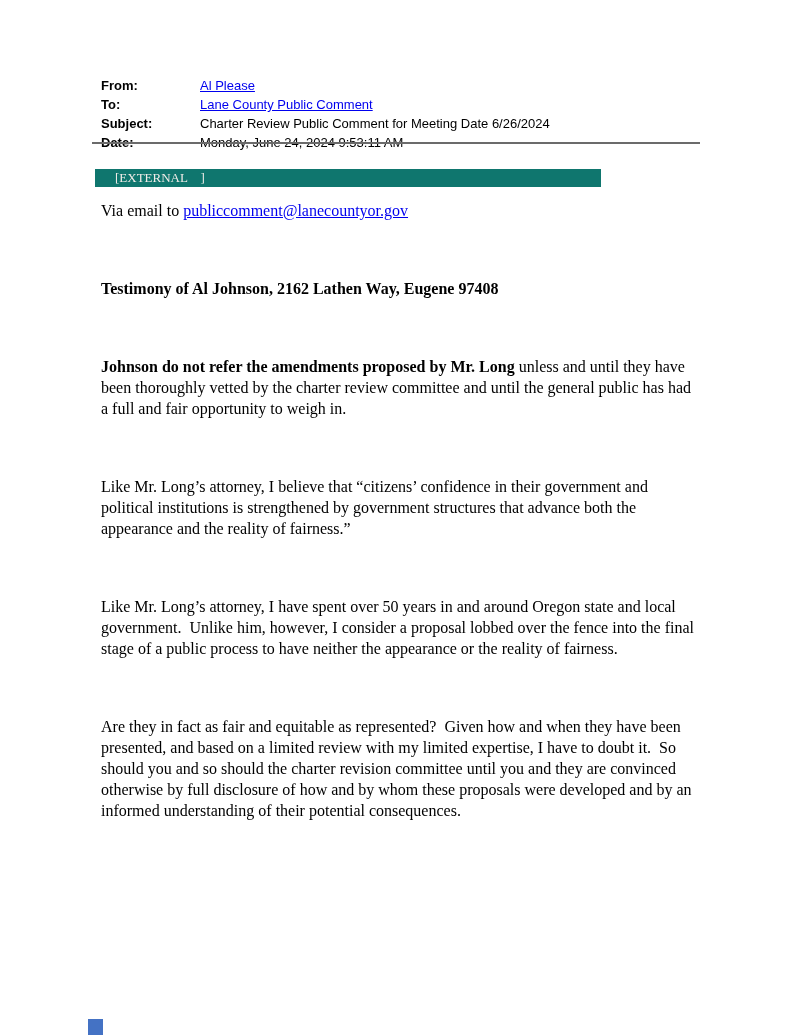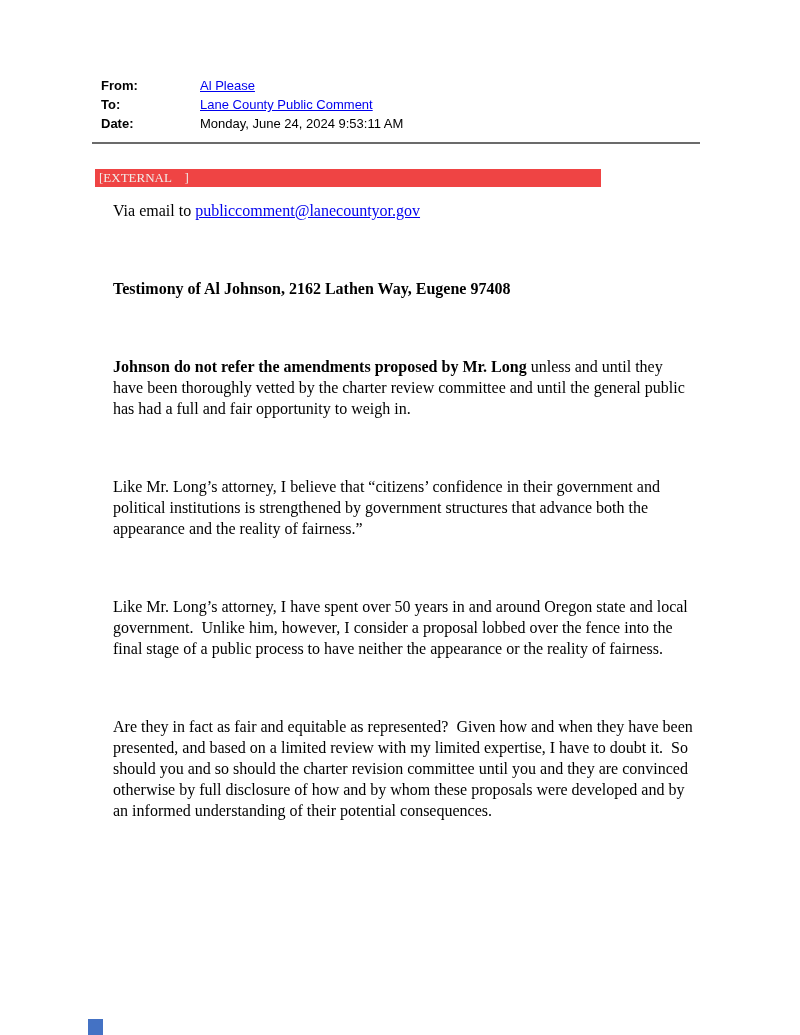--- a/index.html
+++ b/index.html
@@ -27,35 +27,35 @@
   }
 
   .rule {
     position: absolute; left: 92px; top: 142px;
     width: 608px; height: 2px; background: #6B6B6B;
   }
 
   .external-banner {
     position: absolute; left: 95px; top: 169px;
     width: 506px; height: 18px;
-    background: #ef4444;
+    background: #0f766e;
     color: #F1ECE8;
     font-family: "Liberation Serif", serif;
     font-size: 13px; line-height: 18px;
-    padding-left: 4px; box-sizing: border-box;
+    padding-left: 20px; box-sizing: border-box;
     white-space: pre;
   }
 
   
   .content {
     position: absolute; left: 101px; top: 200px;
     width: 595px;
     font-size: 16px; line-height: 21px;
   }
-  .para { margin: 0 0 57px 12px; white-space: pre-wrap; }
+  .para { margin: 0 0 57px 0; white-space: pre-wrap; }
   .bold { font-weight: bold; }
   .re-heading { max-width: 560px; }
 
   
   .bottom-image-box {
     position: absolute; left: 88px; top: 1019px;
     width: 15px; height: 16px; background: #4472C4;
   }
 </style>
 </head>
@@ -64,20 +64,24 @@
 <div class="page">
 
   <div class="email-header">
     <div class="hdr-row">
       <span class="hdr-label">From:</span>
       <span class="hdr-value"><a class="hdr-link">Al Please</a></span>
     </div>
     <div class="hdr-row">
       <span class="hdr-label">To:</span>
       <span class="hdr-value"><a class="hdr-link">Lane County Public Comment</a></span>
+    </div>
+    <div class="hdr-row">
+      <span class="hdr-label">Subject:</span>
+      <span class="hdr-value">Charter Review Public Comment for Meeting Date 6/26/2024</span>
     </div>
     <div class="hdr-row">
       <span class="hdr-label">Date:</span>
       <span class="hdr-value">Monday, June 24, 2024 9:53:11 AM</span>
     </div>
   </div>
 
   <div class="rule"></div>
 
   <div class="external-banner">[EXTERNAL    ]</div>

